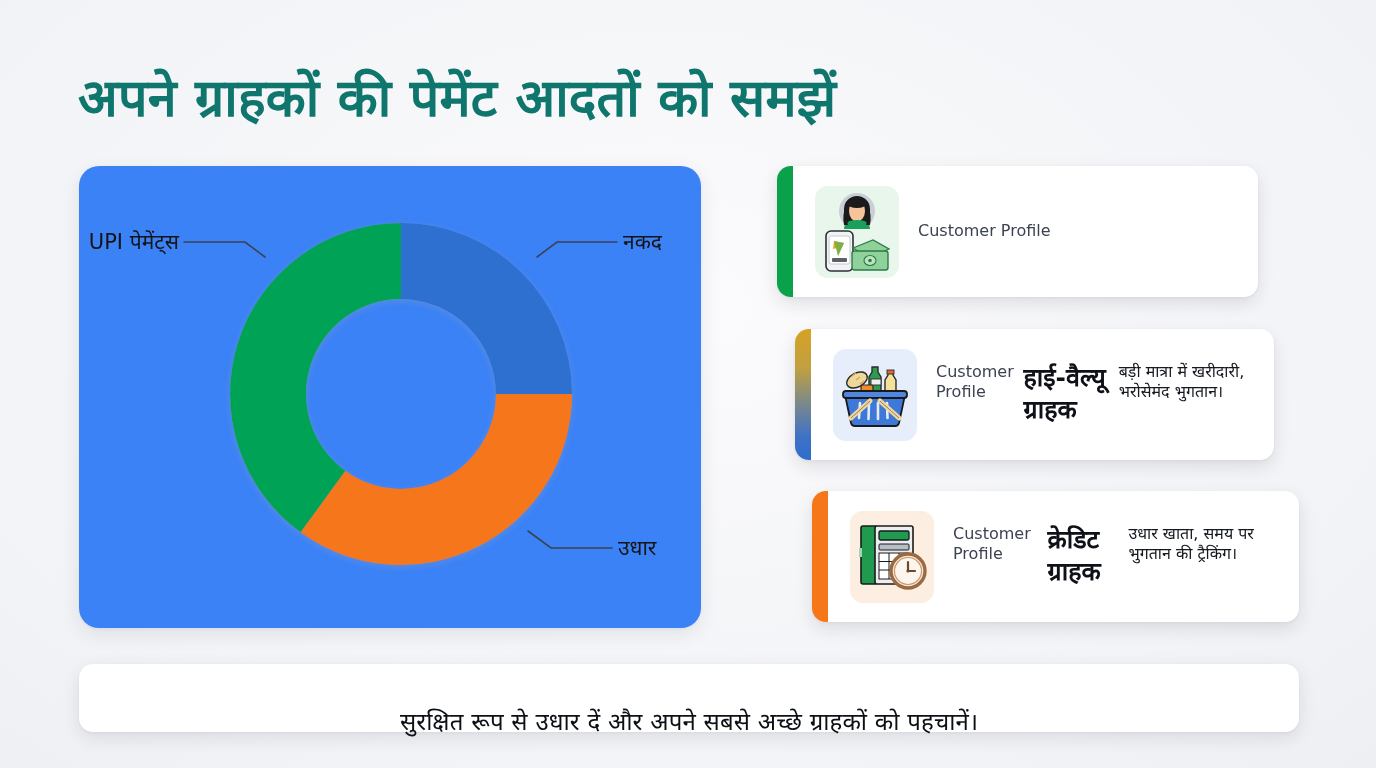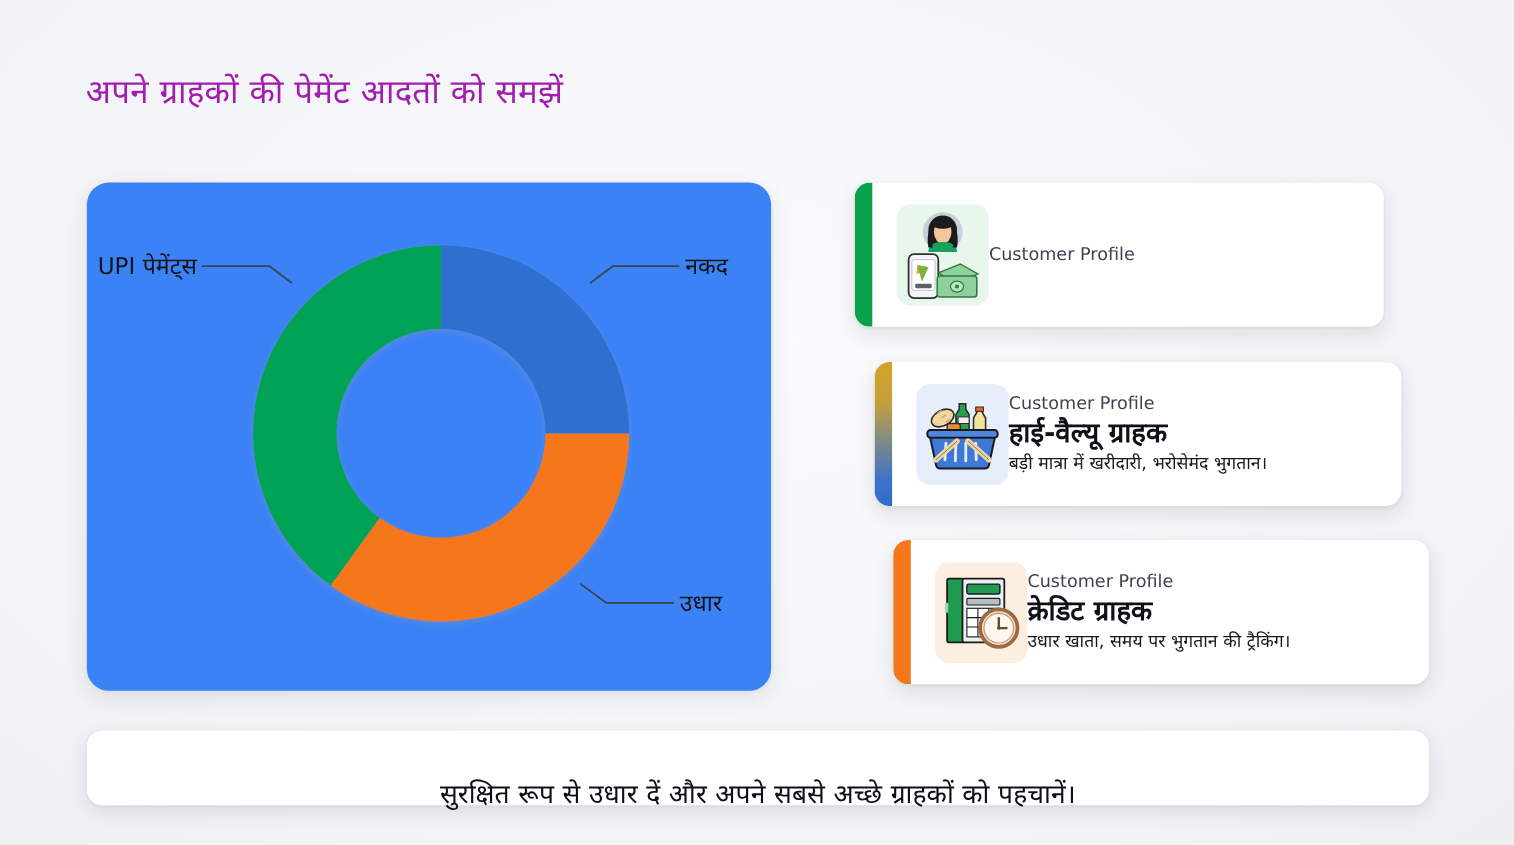--- a/index.html
+++ b/index.html
@@ -19,23 +19,23 @@
     position: absolute;
     inset: 0;
     background:
       radial-gradient(ellipse 1100px 700px at 48% 40%, #fbfbfd 0%, #f3f4f7 62%, #eceef2 100%);
   }
   
   .title {
     position: absolute;
     left: 78px;
     top: 66px;
-    font-size: 30px;
-    font-weight: normal;
-    color: #a21caf;
+    font-size: 52px;
+    font-weight: bold;
+    color: #0f766e;
     letter-spacing: 0.2px;
     line-height: 1.25;
     white-space: nowrap;
   }
   
   .chart-card {
     position: absolute;
     left: 79px;
     top: 166px;
     width: 622px;
@@ -96,22 +96,23 @@
     display: flex;
     align-items: center;
     justify-content: center;
     position: relative;
   }
   .pcard-1 .tile { background: #e8f6ec; }
   .pcard-2 .tile { background: #e7eefb; }
   .pcard-3 .tile { background: #fceee1; }
 
   .ptext {
+    margin-left: 19px;
     display: flex;
-    flex-direction: column;
+    flex-direction: row;
     justify-content: center;
   }
   .pkicker {
     font-size: 16px;
     color: #3b4250;
     line-height: 1.25;
     margin-bottom: 1px;
   }
   .ptitle {
     font-size: 25px;

